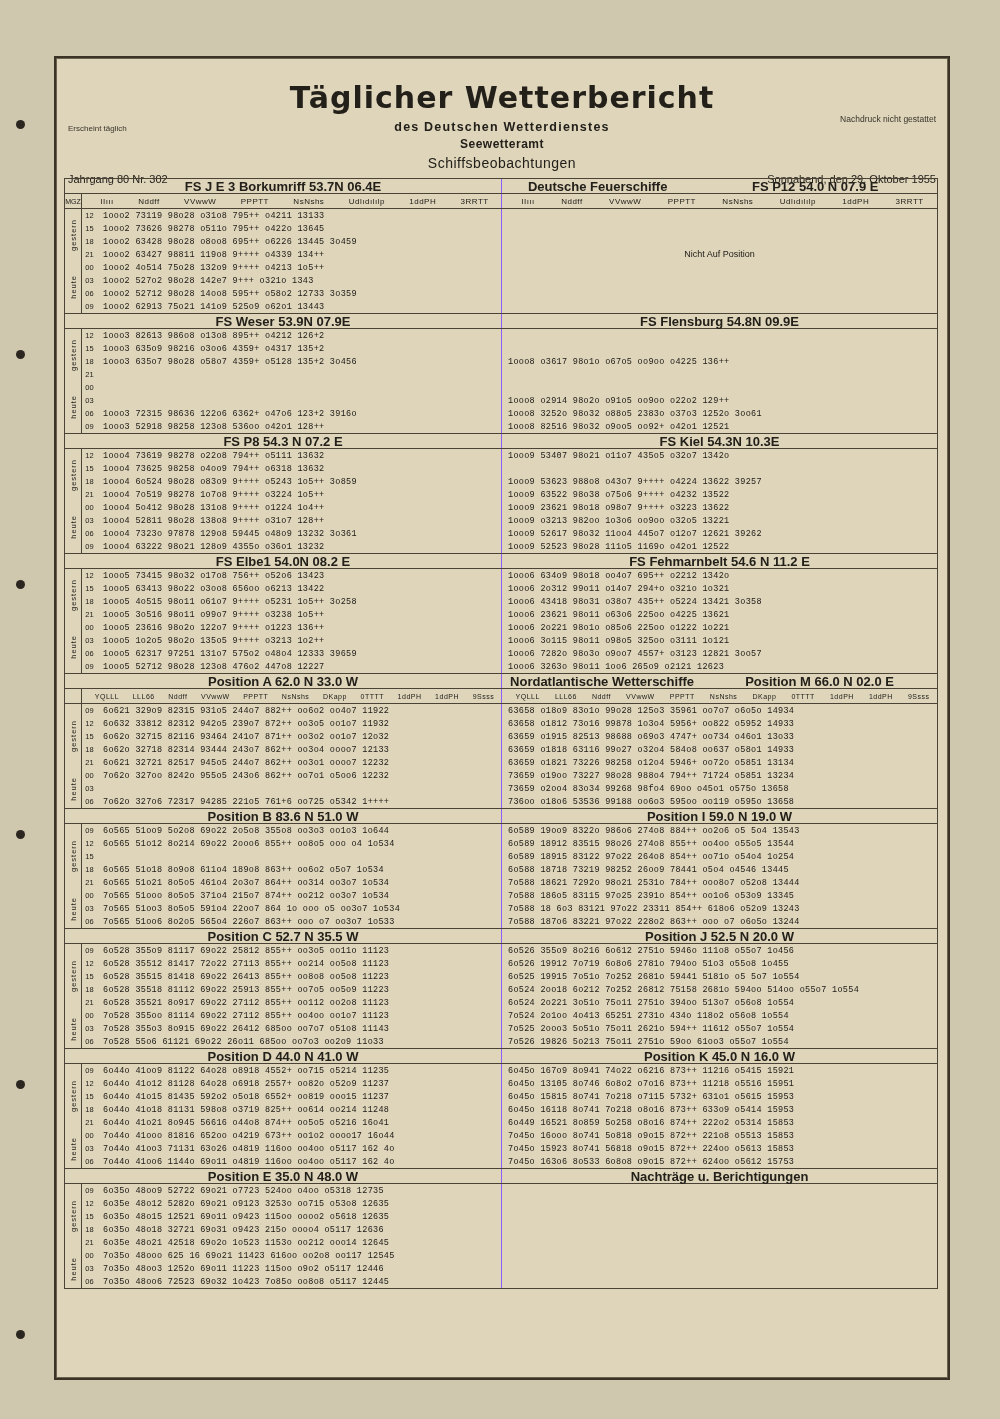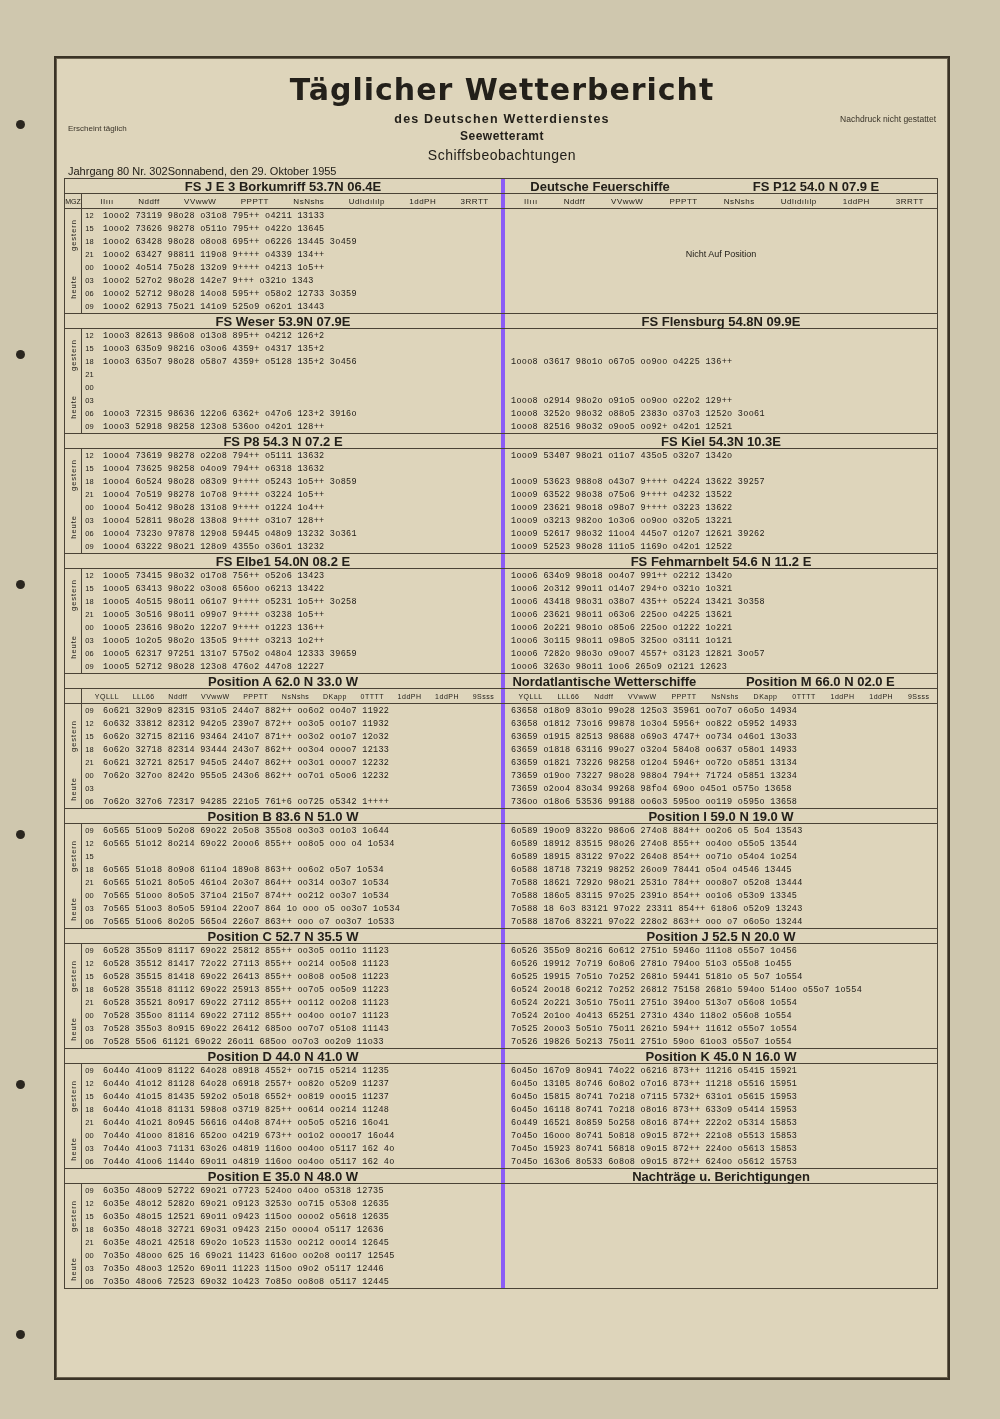--- a/index.html
+++ b/index.html
@@ -2,33 +2,33 @@
 <html><head>
 <meta charset="utf-8">
 <style>
   html,body{margin:0;padding:0;background:#b9b09a;}
   body{font-family:"Liberation Sans",sans-serif;}
   .page{position:relative;width:1000px;height:1419px;background:#cfc7ae;overflow:hidden;}
   .paper{position:absolute;left:54px;top:56px;width:892px;height:1320px;background:#ded5bb;
          border:2px solid #3a3326;box-shadow:0 0 0 1px #6b6250 inset;}
   .punch{position:absolute;left:16px;width:9px;height:9px;border-radius:50%;background:#2b2720;}
   .hdr{text-align:center;color:#23201a;}
-  .title{font-size:30px;font-weight:bold;letter-spacing:1px;margin-top:14px;
+  .title{font-size:30px;font-weight:bold;letter-spacing:1px;margin-top:22px;
          font-family:"DejaVu Sans",sans-serif;}
   .sub1{font-size:12.5px;letter-spacing:1.2px;margin-top:5px;font-weight:bold;}
   .sub2{font-size:12px;letter-spacing:.5px;margin-top:3px;font-weight:bold;}
   .sub3{font-size:14px;letter-spacing:.5px;margin-top:4px;font-weight:normal;}
   .tl{position:absolute;left:12px;top:66px;font-size:8px;color:#3a3429;}
   .tr{position:absolute;right:12px;top:56px;font-size:8.5px;color:#3a3429;}
-  .row2{display:flex;justify-content:flex-start;align-items:flex-end;padding:0 12px;margin-top:2px;}
+  .row2{display:flex;justify-content:space-between;align-items:flex-end;padding:0 12px;margin-top:2px;}
   .jahrg{font-size:11px;color:#23201a;}
   .date{font-size:11px;color:#23201a;}
   .tblwrap{position:absolute;left:8px;top:120px;width:874px;}
   .half{width:50%;box-sizing:border-box;}
-  .bl{border-left:4px solid #8b5cf6;}
+  .bl{border-left:1px solid #8b5cf6;}
   .timecol{width:16px;font-size:7px;text-align:center;color:#23201a;border-right:1px solid #4a4336;}
   .vert{writing-mode:vertical-rl;transform:rotate(180deg);font-size:7.5px;letter-spacing:1px;}
   .obsrow{display:flex;height:13px;align-items:center;}
   .obsrow .hh{width:15px;font-size:7.5px;text-align:center;color:#23201a;}
   .obsrow .dat{flex:1;font-size:8.5px;font-family:"Liberation Mono",monospace;color:#1d1a15;padding-left:6px;letter-spacing:.3px;}
   .stationhdr{display:flex;height:14px;align-items:center;justify-content:center;font-size:13px;font-weight:bold;color:#23201a;}
   .hdrfields{display:flex;height:14px;align-items:center;font-size:8px;color:#23201a;padding-left:6px;letter-spacing:.5px;}
   .notonpos{font-size:9px;text-align:center;color:#23201a;padding-top:40px;}
 </style>
 </head>
@@ -346,21 +346,21 @@
                 <div class="dat">1ooo5  62317  97251  131o7   575o2   o48o4   12333  39659</div>
               </div>
             <div class="obsrow">
                 <div class="hh">09</div>
                 <div class="dat">1ooo5  52712  98o28  123o8   476o2   447o8   12227</div>
               </div>
           </div>
         </div>
         <div class="half bl">
           <div class="obsrow">
-              <div class="dat">1ooo6  634o9  98o18  oo4o7   991++   o2212   1342o</div>
+              <div class="dat">1ooo6  634o9  98o18  oo4o7   695++   o2212   1342o</div>
             </div>
           <div class="obsrow">
               <div class="dat">1ooo6  2o312  99o11  o14o7   294+o   o321o   1o321</div>
             </div>
           <div class="obsrow">
               <div class="dat">1ooo6  43418  98o31  o38o7   435++   o5224   13421  3o358</div>
             </div>
           <div class="obsrow">
               <div class="dat">1ooo6  23621  98o11  o63o6   225oo   o4225   13621</div>
             </div>

